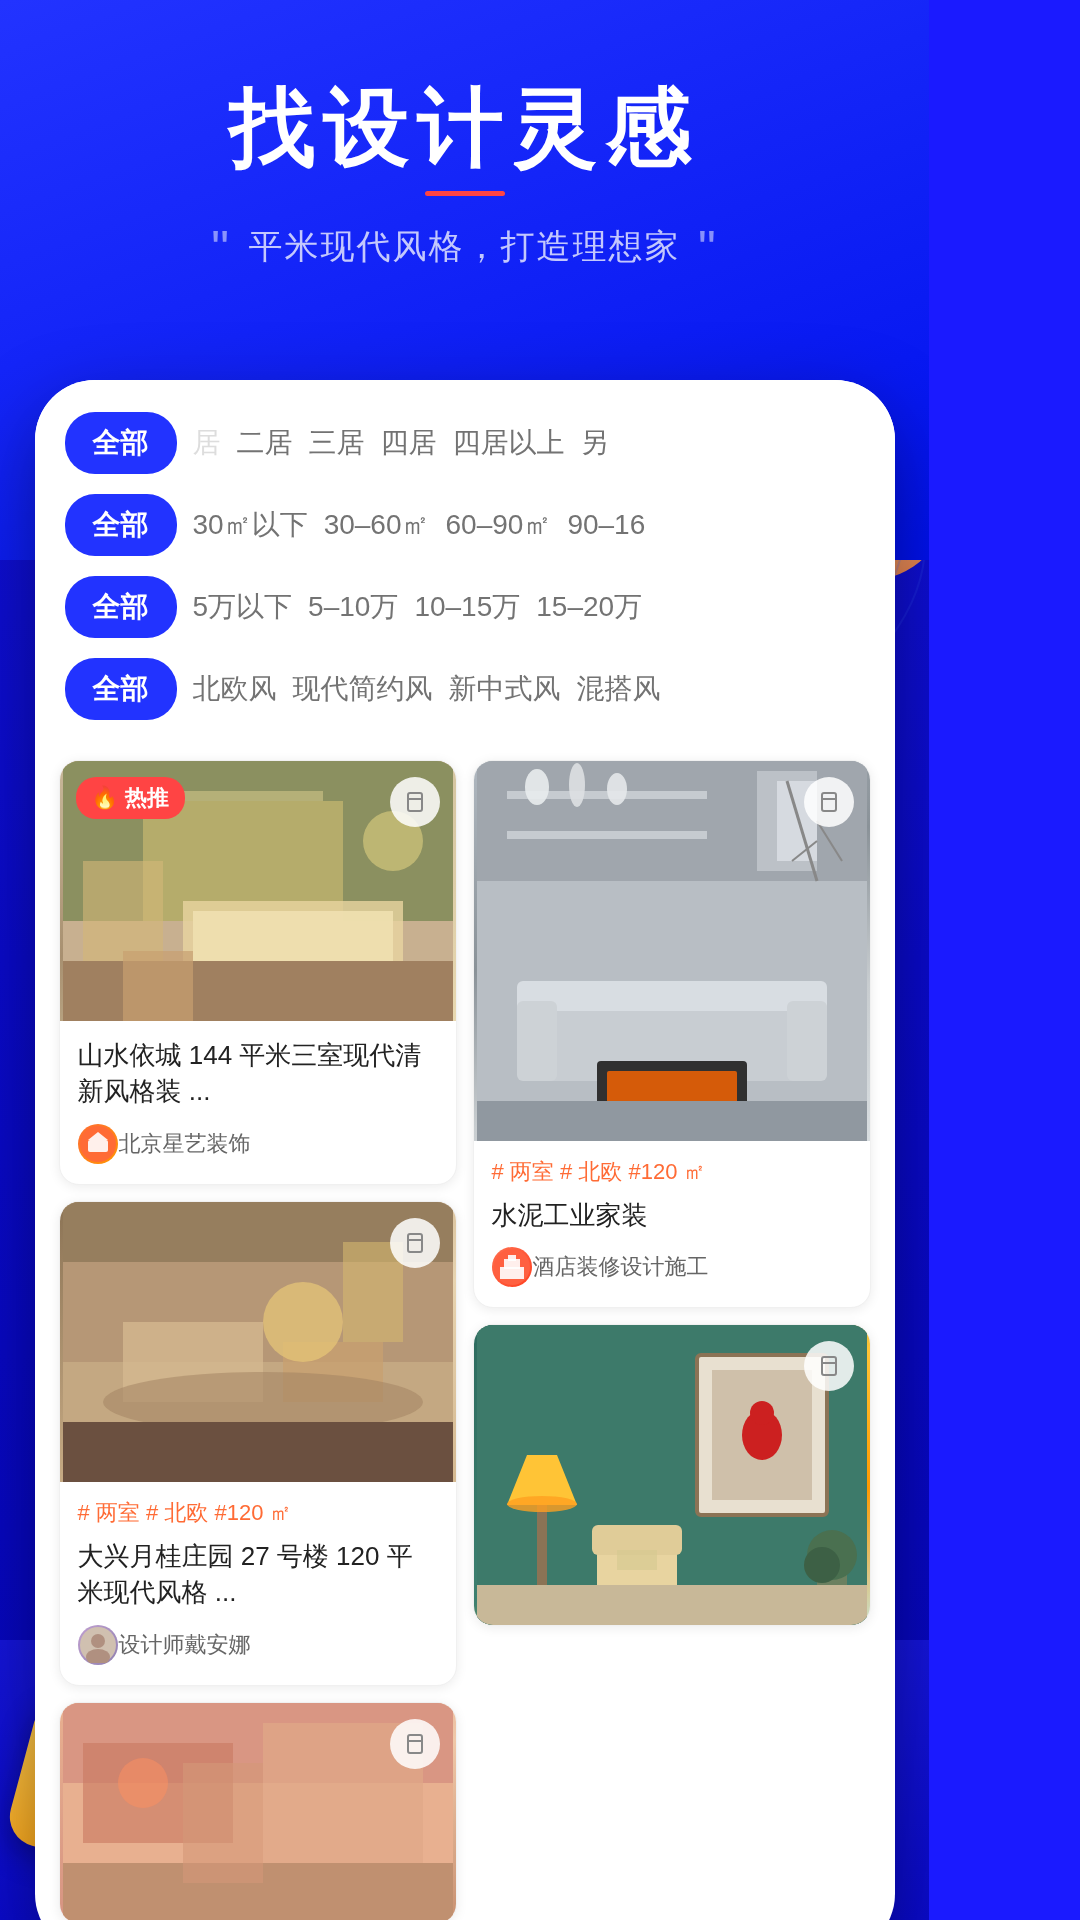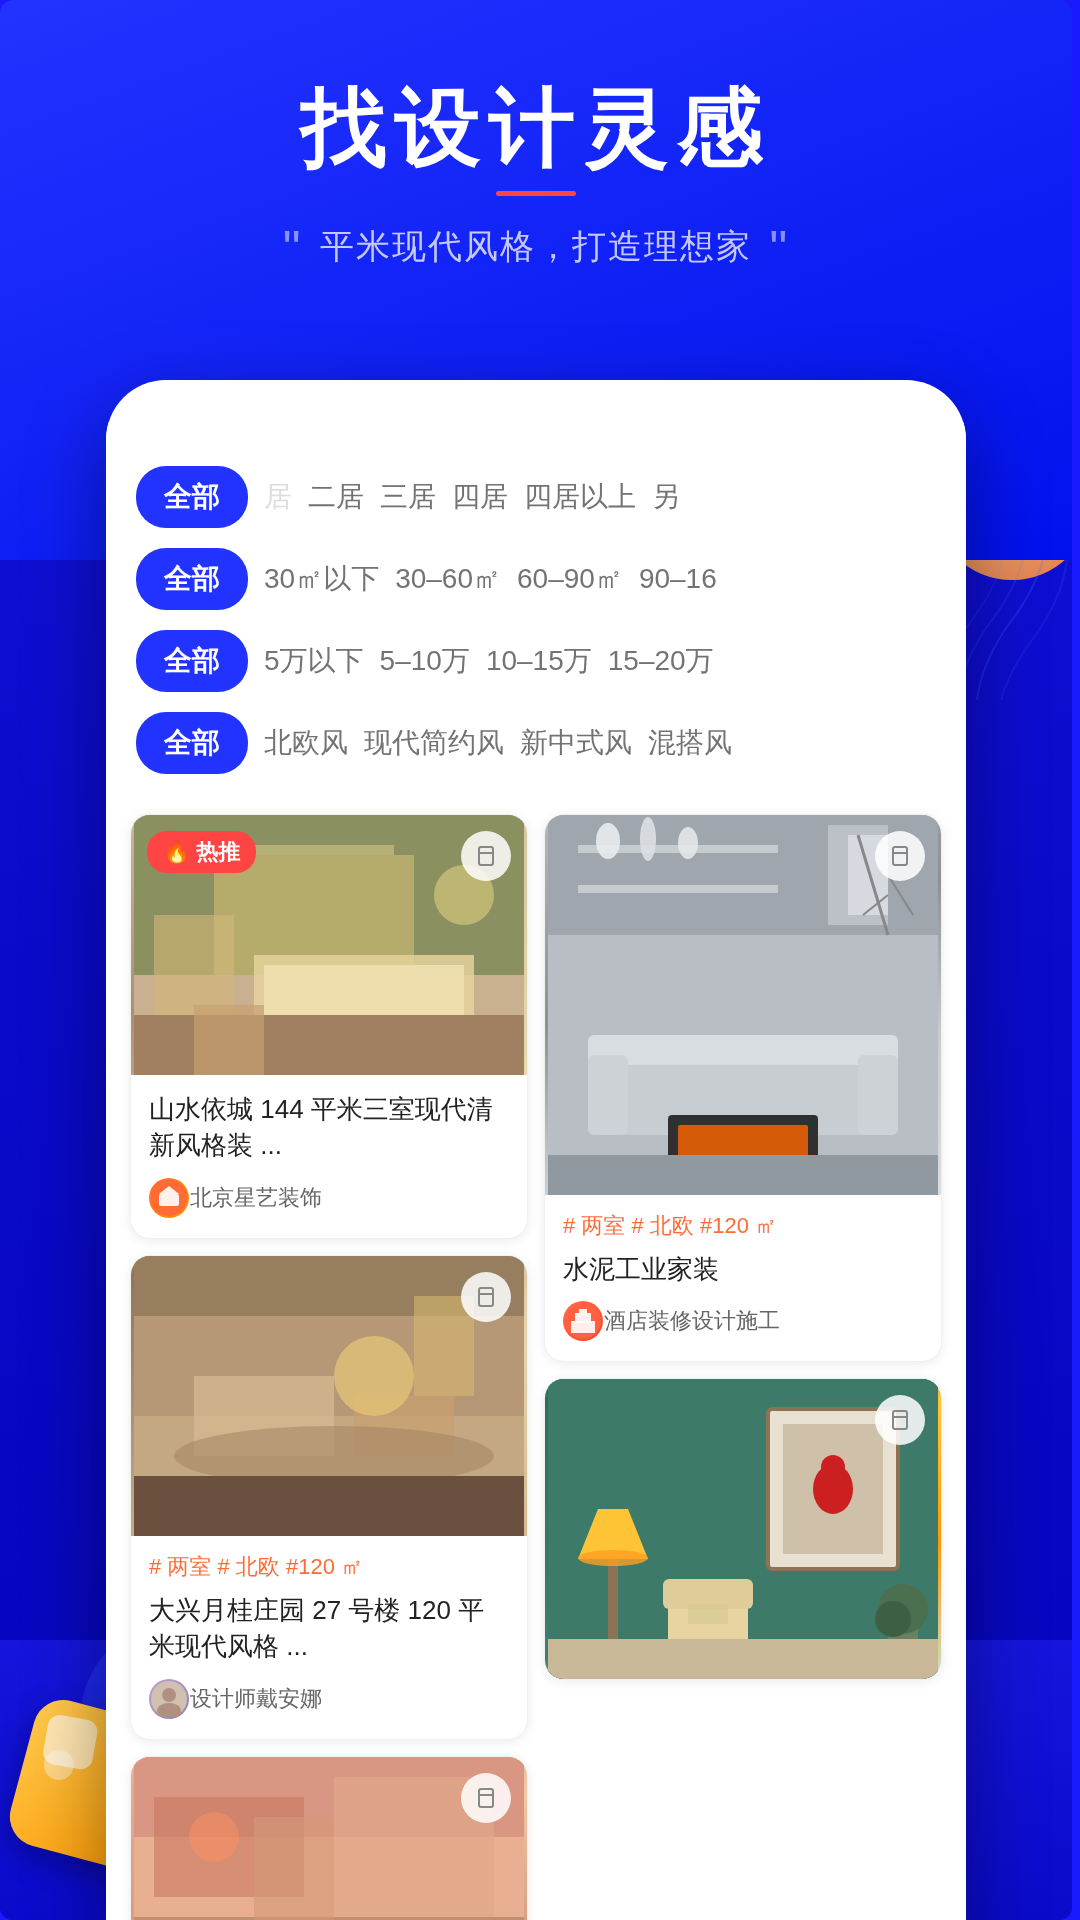--- a/index.html
+++ b/index.html
@@ -127,23 +127,22 @@
       width: 860px;
       background: white;
       border-radius: 60px;
       box-shadow: 0 30px 80px rgba(0,0,0,0.4);
       overflow: hidden;
       z-index: 10;
       padding-bottom: 30px;
     }
 
     .filter-section {
-      padding: 44px 30px 20px;
+      padding: 32px 30px 20px;
       background: white;
-      margin-top: 42px;
     }
 
     .filter-row {
       display: flex;
       align-items: center;
       margin-bottom: 20px;
       gap: 16px;
       overflow: hidden;
     }
 
@@ -331,26 +330,25 @@
       background: linear-gradient(135deg, #2d6b5e 0%, #3d8070 40%, #ffc436 60%, #ff9900 80%, #c8e0d0 100%);
     }
 
     .img-pink-room {
       width: 100%;
       height: 220px;
       background: linear-gradient(135deg, #e8b090 0%, #d49080 40%, #f0c8a8 70%, #c89070 100%);
     }
 
     .page-wrapper {
-      width: 1072px;
+      width: 929px;
       min-height: 1920px;
       background: linear-gradient(180deg, #1515dd 0%, #0a0acc 50%, #0505bb 100%);
       position: relative;
       overflow: hidden;
-      border-radius: 13px;
     }
   </style>
 </head>
 <body>
 
 <div class="page-wrapper">
 
   <div class="deco-circle-green-1"></div>
   <div class="deco-circle-green-2"></div>
   <div class="deco-circle-orange"></div>

